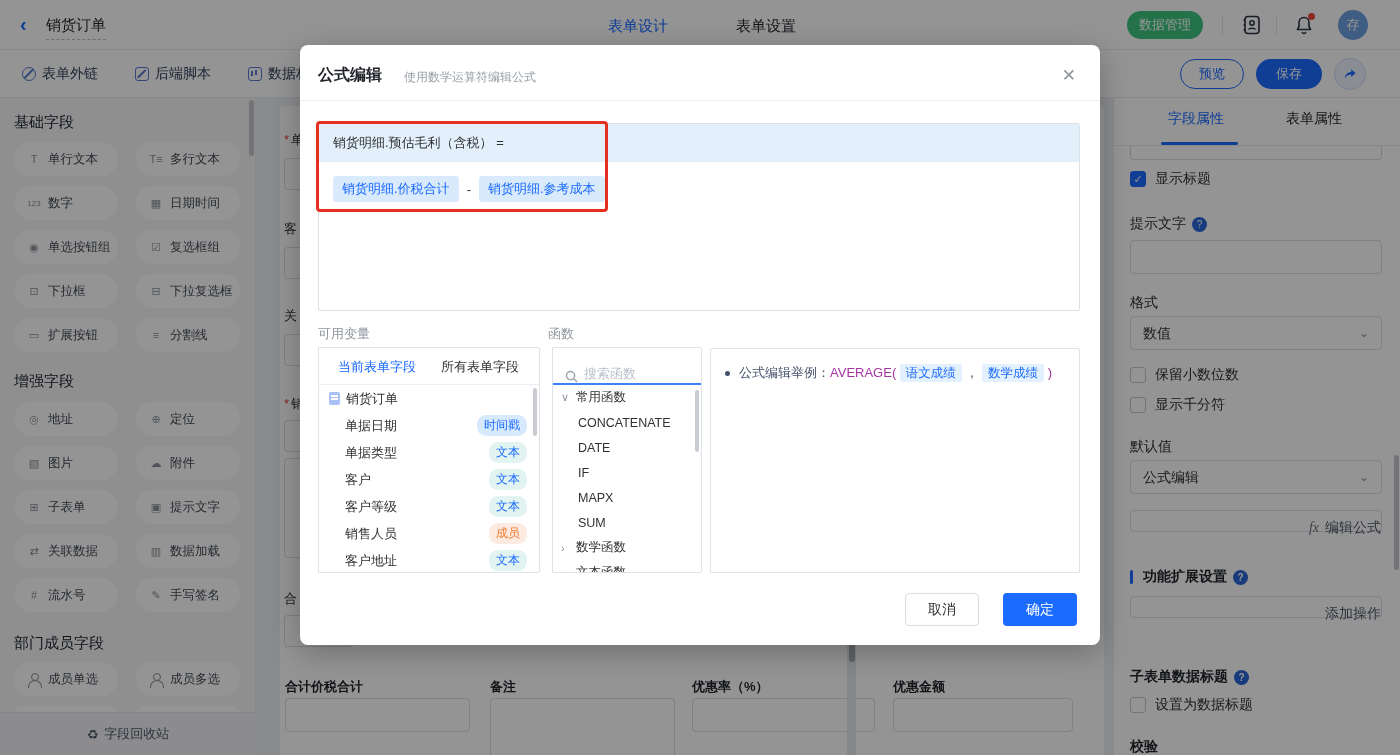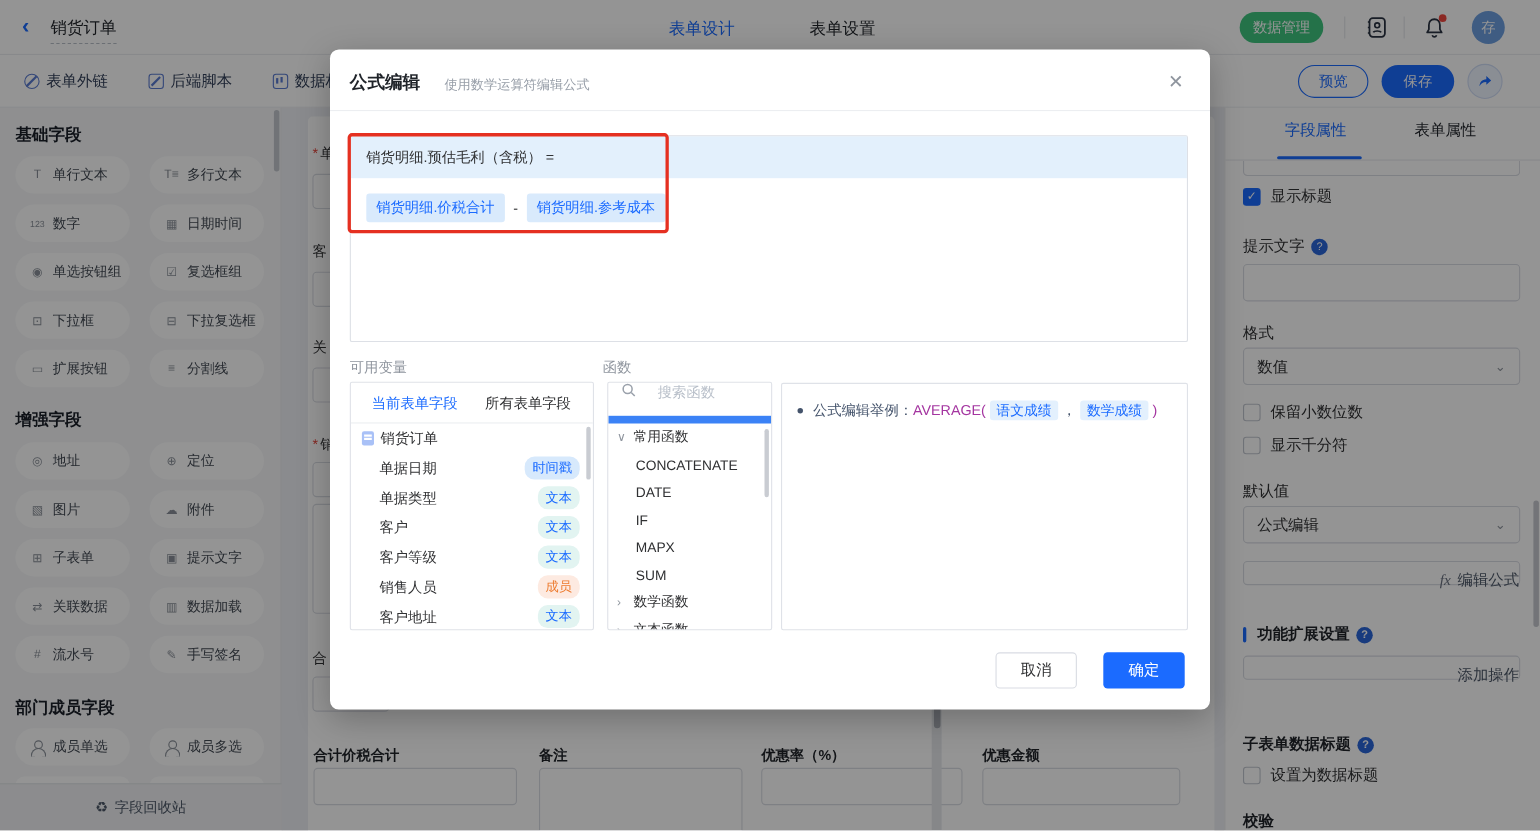--- a/index.html
+++ b/index.html
@@ -31,21 +31,21 @@
   .tb-ic.script { border:1.5px solid #5a7bd0; border-radius:3px; }
   .tb-ic.script::after { content:""; position:absolute; left:0px; top:5px; width:11px; height:1.5px; background:#5a7bd0; transform:rotate(-45deg); }
   .tb-ic.perm { border:1.5px solid #5a7bd0; border-radius:3px; }
   .tb-ic.perm::after { content:""; position:absolute; left:2px; top:3px; width:2px; height:5px; background:#5a7bd0; box-shadow:4px -1px 0 #5a7bd0; }
   .btn-preview { position:absolute; left:1180px; top:9px; width:64px; height:30px; border:1px solid #1b6bff; border-radius:15px; color:#1b6bff; background:#fff; font-size:13px; text-align:center; line-height:28px; }
   .btn-save { position:absolute; left:1256px; top:9px; width:66px; height:30px; border-radius:15px; background:#1b6bff; color:#fff; font-size:13px; text-align:center; line-height:30px; }
   .btn-share { position:absolute; left:1334px; top:8px; width:32px; height:32px; border-radius:50%; background:#eef4ff; border:1px solid #cfdcf5; display:flex; align-items:center; justify-content:center; }
 
   
   .lsb { position:absolute; left:0; top:98px; width:256px; height:657px; background:#f6f7f9; border-right:1px solid #e8eaee; z-index:1; }
-  .lsb-title { position:absolute; left:14px; font-size:15px; font-weight:bold; color:#1a1f29;text-align:right; }
+  .lsb-title { position:absolute; left:14px; font-size:15px; font-weight:normal; color:#1a1f29;text-align:right; }
   .st1 { top:15px; } .st2 { top:274px; } .st3 { top:536px; }
   .chip { position:absolute; width:104px; height:34px; background:#fff; border-radius:17px; display:flex; align-items:center; gap:6px; padding-left:12px; font-size:12.5px; color:#434a54; }
   .chip .cic { width:16px; text-align:center; color:#8a9099; font-size:11px; flex:0 0 16px; }
   .col1 { left:14px; } .col2 { left:136px; }
   .r1 { top:44px; } .r2 { top:88px; } .r3 { top:132px; } .r4 { top:176px; } .r5 { top:220px; }
   .r6 { top:304px; } .r7 { top:348px; } .r8 { top:392px; } .r9 { top:436px; } .r10 { top:480px; }
   .r11 { top:564px; }
   .chip-cropped { position:absolute; top:608px; width:104px; height:8px; background:#fff; border-radius:8px 8px 0 0; }
   .person { position:relative; width:12px; height:13px; margin:0 2px; }
   .person::before { content:""; position:absolute; left:3px; top:0; width:6px; height:6px; border:1.3px solid #8a9099; border-radius:50%; }
@@ -114,21 +114,21 @@
   .tree-root { padding-left:10px; gap:6px; }
   .doc-ic { width:11px; height:13px; background:#a9c1f7; border-radius:2px; position:relative; }
   .doc-ic::after { content:""; position:absolute; left:2px; top:3px; width:7px; height:1.5px; background:#fff; box-shadow:0 3px 0 #fff; }
   .tree-child { padding-left:26px; }
   .badge { position:absolute; right:12px; font-size:12px; padding:2px 7px; border-radius:9px; }
   .bg-blue { background:#d7e9fc; color:#1b6bff; }
   .bg-teal { background:#e2f4f1; color:#1b6bff; }
   .bg-orange { background:#fdeae1; color:#ed7b2f; }
   .v-scroll { position:absolute; right:2px; top:40px; width:4px; height:48px; border-radius:2px; background:#c9ccd2; }
 
-  .f-search { position:relative; height:37px; border-bottom:7px solid #3b82f6; display:flex; align-items:flex-start; gap:20px; padding-left:12px; }
+  .f-search { position:relative; height:37px; border-bottom:2px solid #3b82f6; display:flex; align-items:flex-end; gap:6px; padding-left:12px; }
   .f-ph { font-size:13px; color:#b8bfc9; }
   .fun-row { height:25px; display:flex; align-items:center; font-size:12.5px; color:#303133; }
   .fun-group { padding-left:8px; gap:5px; }
   .fun-item { padding-left:25px; }
   .chev-g { color:#8f959e; font-size:11px; width:10px; display:inline-block; }
   .f-scroll { position:absolute; right:2px; top:42px; width:4px; height:62px; border-radius:2px; background:#c9ccd2; }
 
   .tip-row { position:relative; padding:0 0 0 28px; font-size:13px; color:#44536b; line-height:20px; }
   .tip-row::before { content:""; position:absolute; left:14px; top:8px; width:5px; height:5px; border-radius:50%; background:#44536b; }
   .tr1 { margin-top:18px; } .tr2 { margin-top:14px; }

